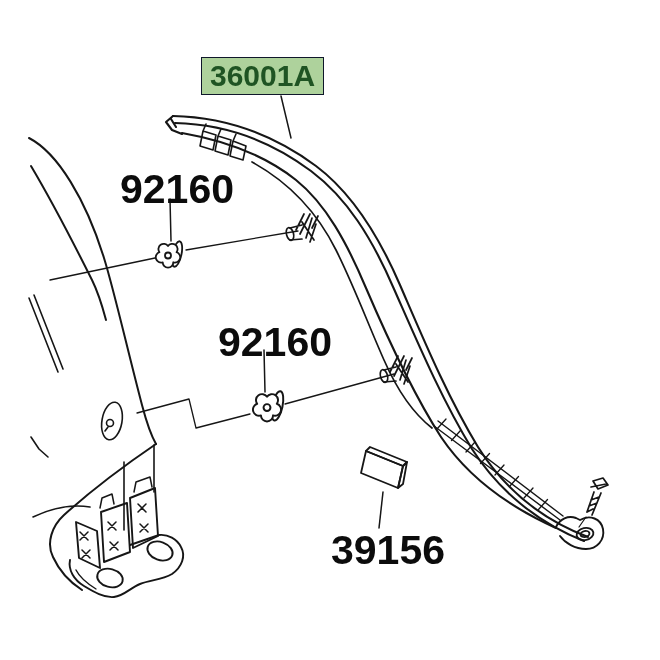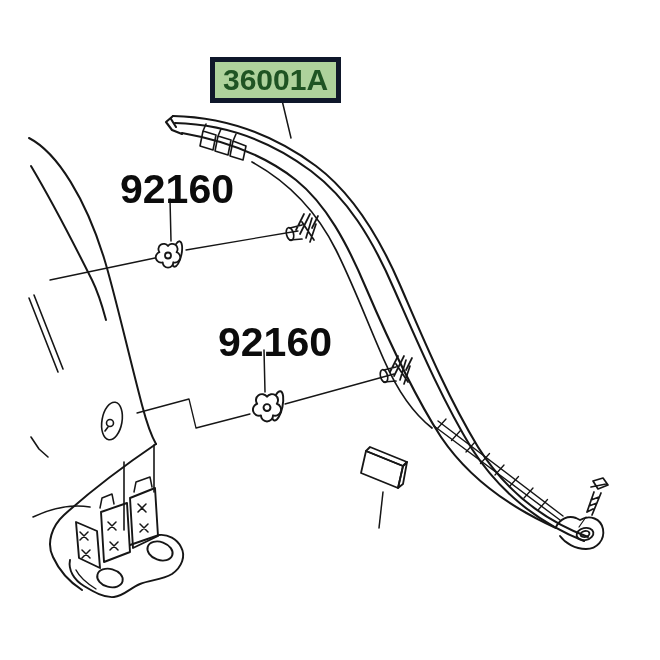--- a/index.html
+++ b/index.html
@@ -16,26 +16,26 @@
     position:absolute;
     font-weight:bold;
     font-size:41px;
     color:#0c0c0c;
     text-align:center;
     white-space:nowrap;
     line-height:1.0;
     letter-spacing:0px;
   }
   .part-label.highlight{
-    left:210px;top:57px;width:121px;height:36px;
+    left:201px;top:57px;width:121px;height:36px;
     line-height:36px;
     font-size:30px;
     background:#aed29c;
     color:#1f5423;
-    border:5px solid #0f172a;
+    border:1px solid #0f172a;
     cursor:pointer;
   }
   .lbl-92160-a{left:120px;top:169px;width:100px;}
   .lbl-92160-b{left:218px;top:322px;width:100px;}
   .lbl-39156{left:331px;top:530px;width:100px;}
 </style>
 </head>
 <body>
 
 <div class="stage">
@@ -146,13 +146,14 @@
       <path d="M137,413 L189,399 L196,428 L250,414 M285,404 L394,374"></path>
     </g>
   </svg>
 
   <div class="part-label highlight">36001A</div>
 
   <div class="part-label lbl-92160-a">92160</div>
 
   <div class="part-label lbl-92160-b">92160</div>
 
+  <div class="part-label lbl-39156">39156</div>
 </div>
 
 </body></html>

